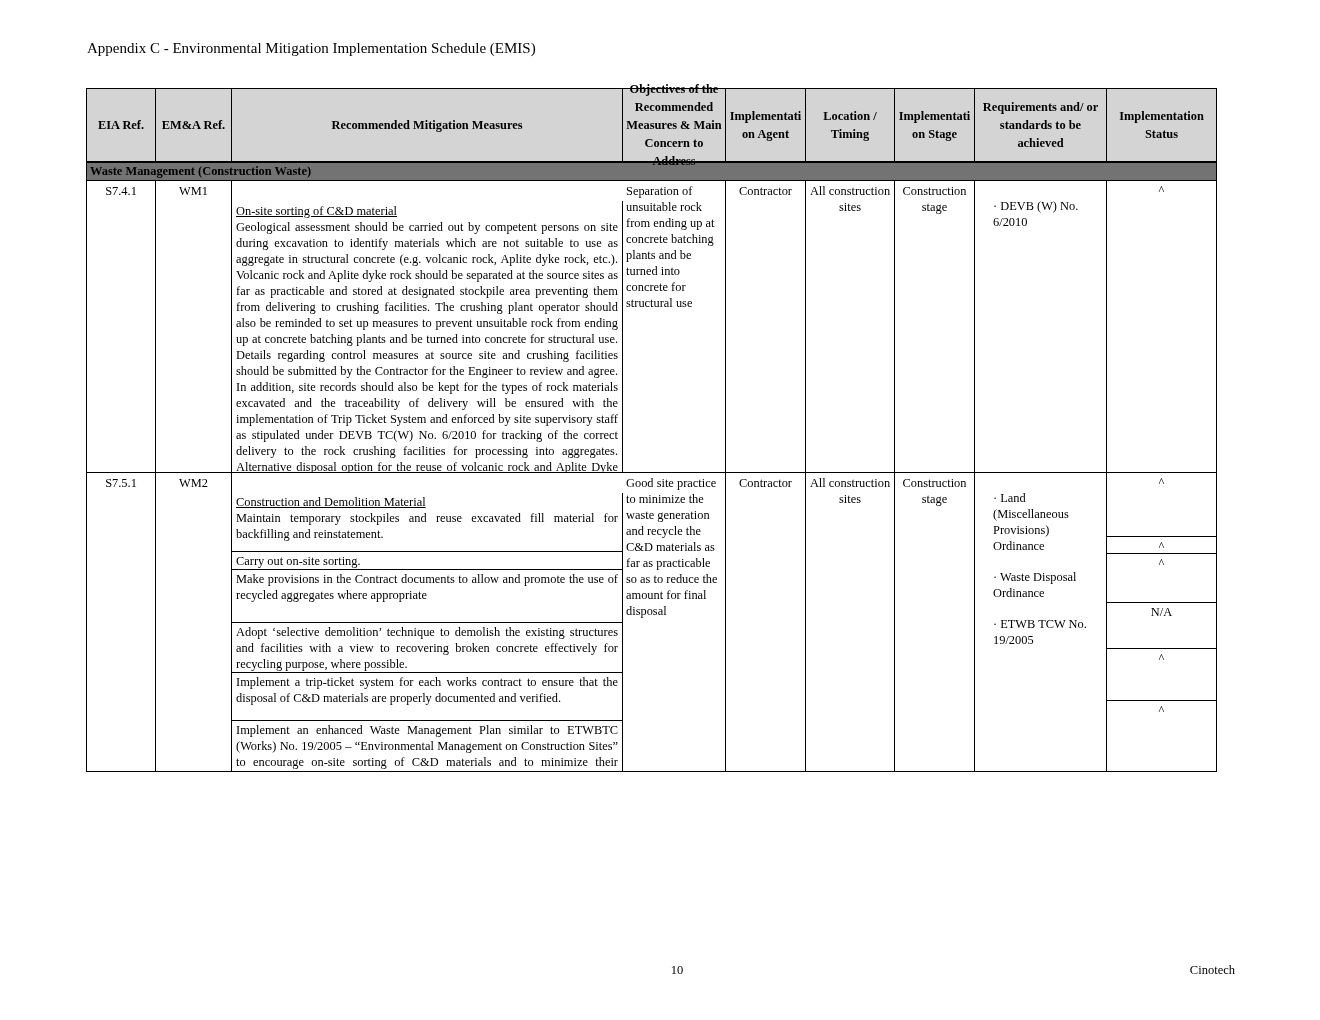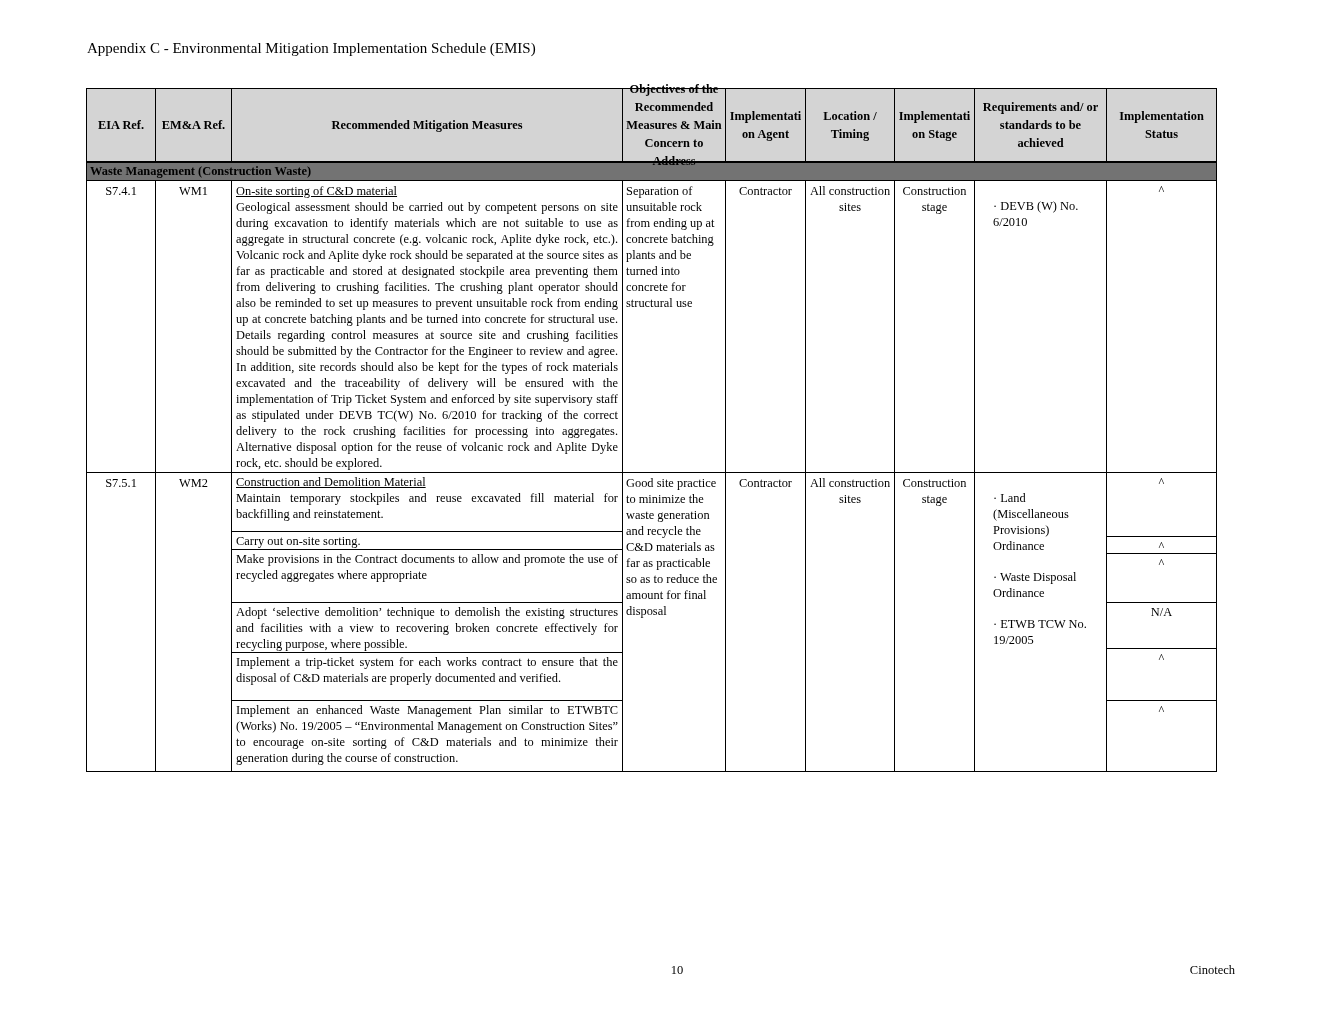--- a/index.html
+++ b/index.html
@@ -32,21 +32,21 @@
     line-height:17px;
   }
   .trow{display:flex;align-items:stretch;justify-content:space-between;}
   .row1{height:292px;border-bottom:1px solid #000;box-sizing:border-box;}
   .row2{height:298px;}
   .cell{
     border-right:1px solid #000;box-sizing:border-box;
     padding:2px 3px;overflow:hidden;
   }
   .cell.center{text-align:center;}
-  .c-meas{padding:0;}
+  .c-meas{padding:0;margin-top:20px;}
   .c-status{border-right:none;padding:0;text-align:center;}
   .measure-block{padding:2px 4px 0 4px;box-sizing:border-box;}
   .m-heading{text-decoration:underline;}
   .m-text{text-align:justify;}
   .stack .sub{
     box-sizing:border-box;border-bottom:1px solid #000;
     padding:1px 4px 0 4px;overflow:hidden;
   }
   .stack .sub:last-child{border-bottom:none;}
   .status-sub{box-sizing:border-box;border-bottom:1px solid #000;padding-top:1px;overflow:hidden;}

